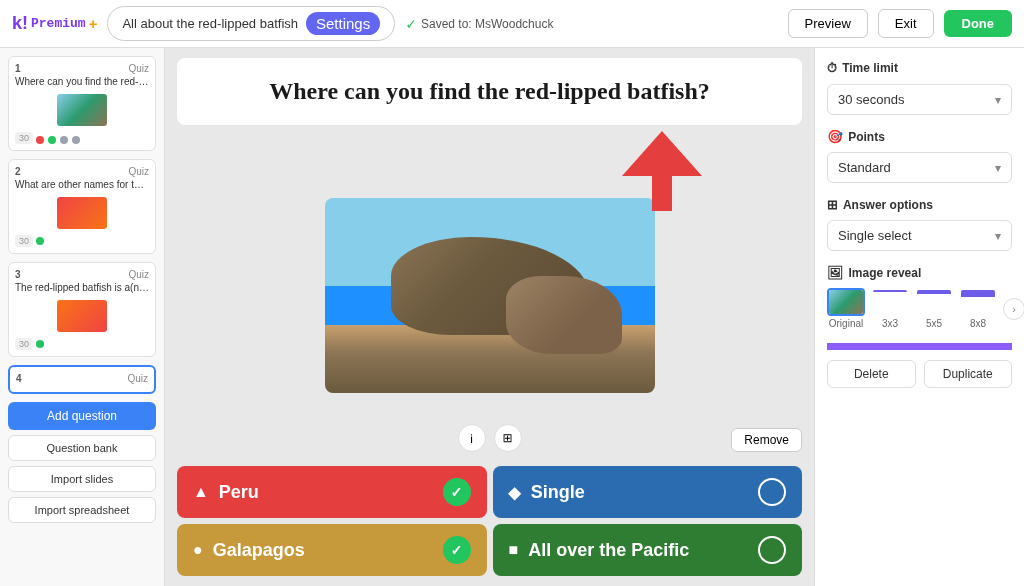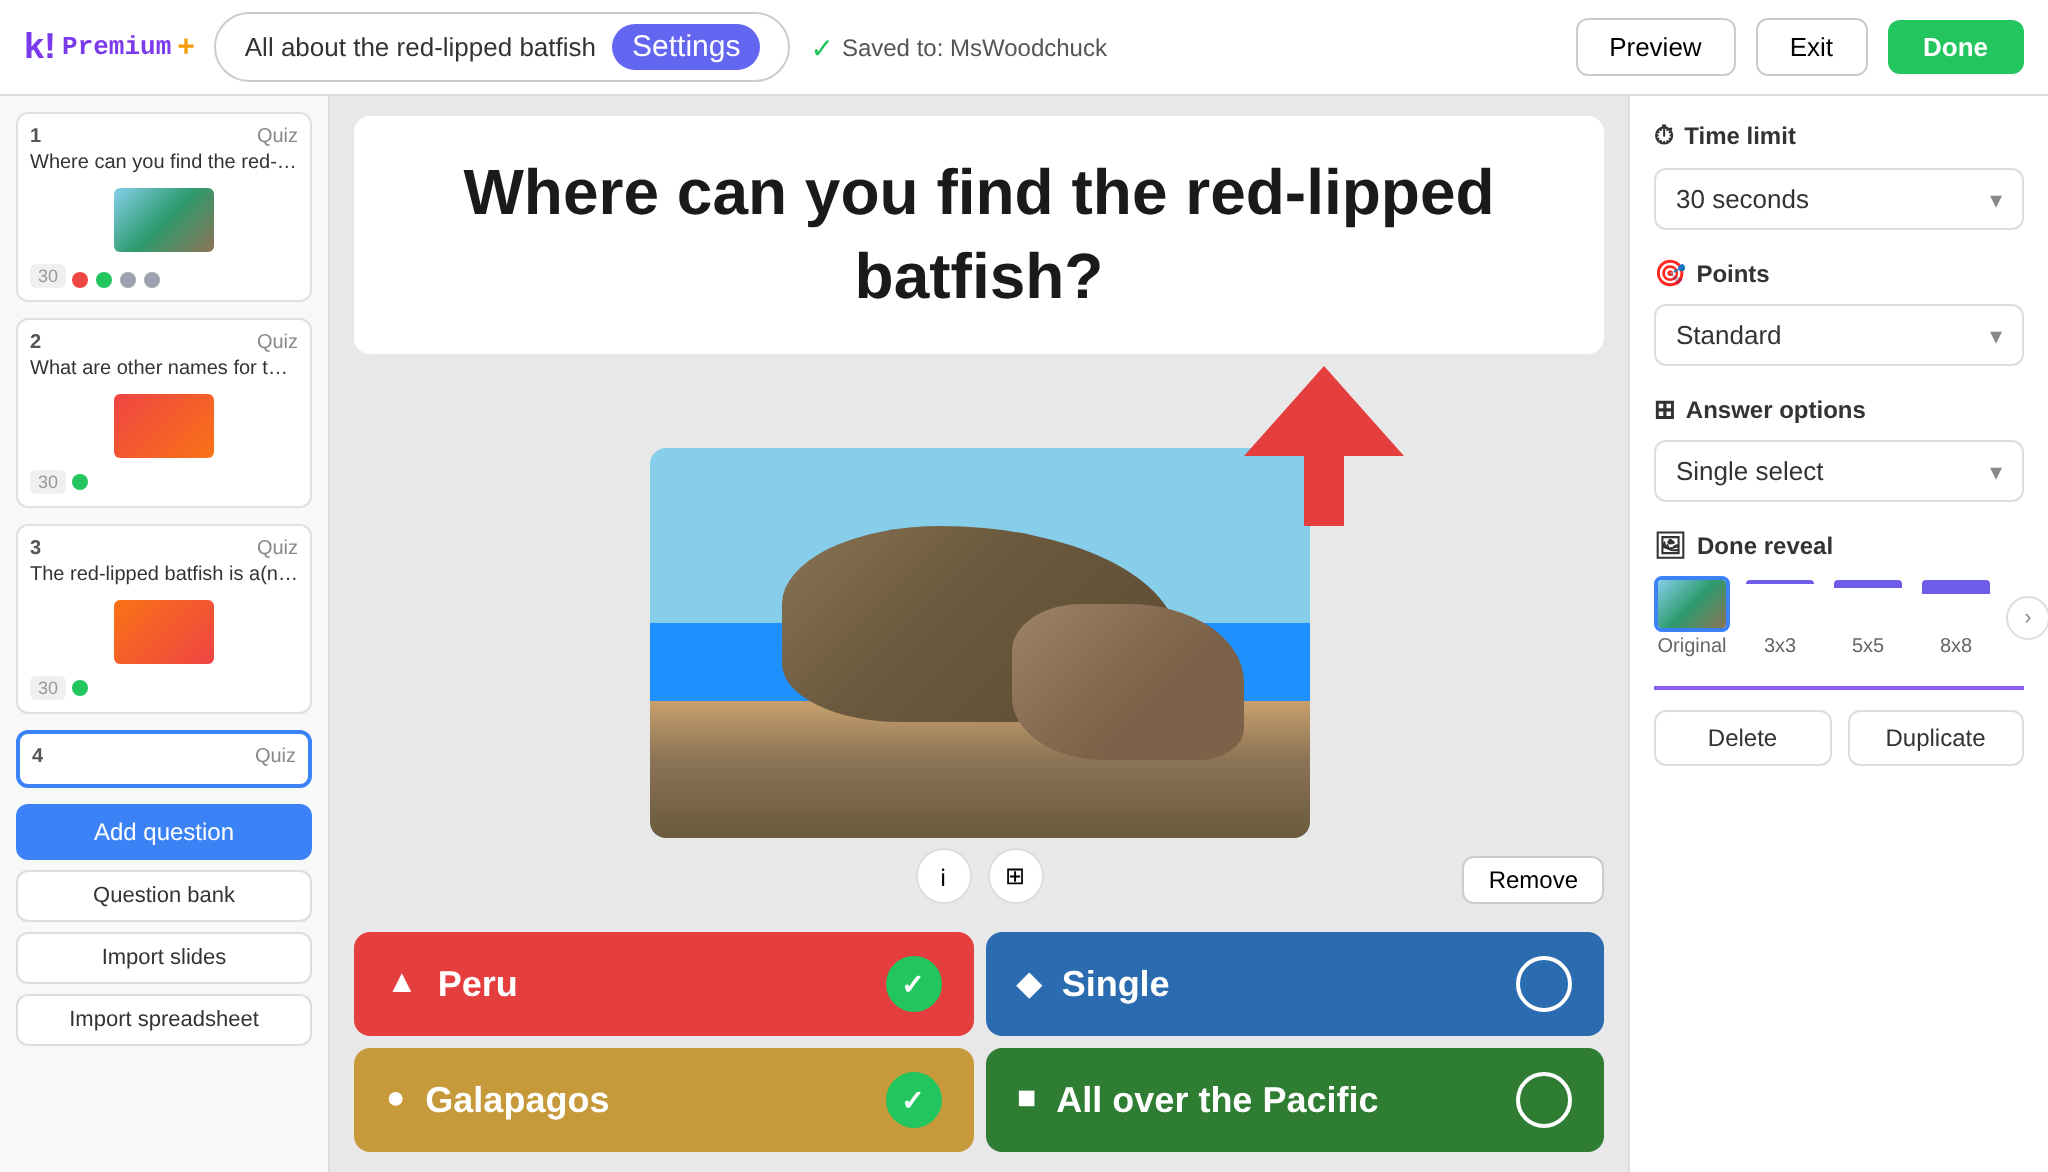--- a/index.html
+++ b/index.html
@@ -200,24 +200,25 @@
       overflow: hidden;
     }
     .question-card {
       background: white;
       margin: 10px 12px 6px;
       border-radius: 8px;
       padding: 18px 30px;
       text-align: center;
     }
     .question-text {
-      font-size: 32px;
+      font-size: 24px;
       font-weight: 600;
       color: #1a1a1a;
       line-height: 1.3;
+      font-family: Liberation Serif, serif;
     }
     .image-area {
       margin: 0 12px;
       position: relative;
       flex: 1;
       display: flex;
       align-items: center;
       justify-content: center;
     }
     .question-image {
@@ -426,21 +427,21 @@
       flex-shrink: 0;
       align-self: center;
     }
 
     
     .panel-actions {
       display: flex;
       gap: 8px;
       margin-top: auto;
       padding-top: 10px;
-      border-top: 2px solid #8b5cf6;
+      border-top: 7px solid #8b5cf6;
     }
     .delete-btn, .duplicate-btn {
       flex: 1;
       border: 1px solid #ddd;
       border-radius: 6px;
       padding: 6px 8px;
       font-size: 12px;
       cursor: pointer;
       background: white;
       color: #333;
@@ -637,21 +638,21 @@
       </div>
       <div class="panel-dropdown">
         <span>Single select</span>
         <span class="chevron">▾</span>
       </div>
     </div>
 
     <div class="panel-section">
       <div class="panel-section-title">
         <span class="panel-icon">🖼</span>
-        <span>Done reveal</span>
+        <span>Image reveal</span>
       </div>
       <div style="display:flex; align-items:center; gap:6px;">
 
         <div class="reveal-option">
           <div class="reveal-thumb selected">
             <div class="reveal-thumb-img"></div>
           </div>
           <span class="reveal-label">Original</span>
         </div>
 

